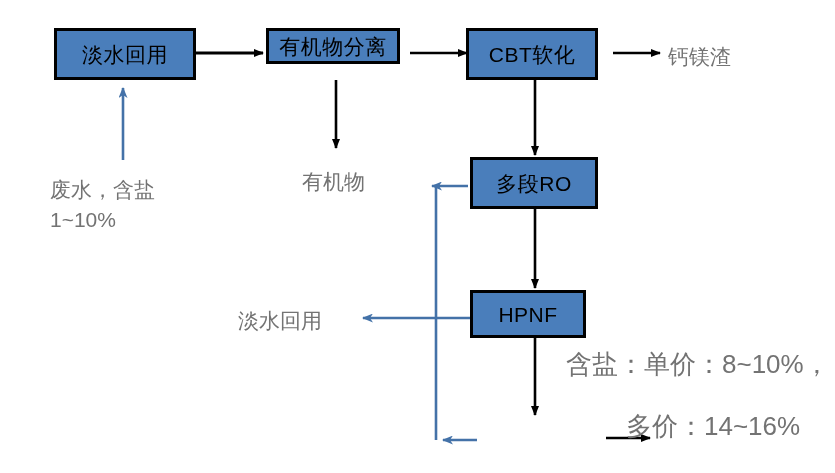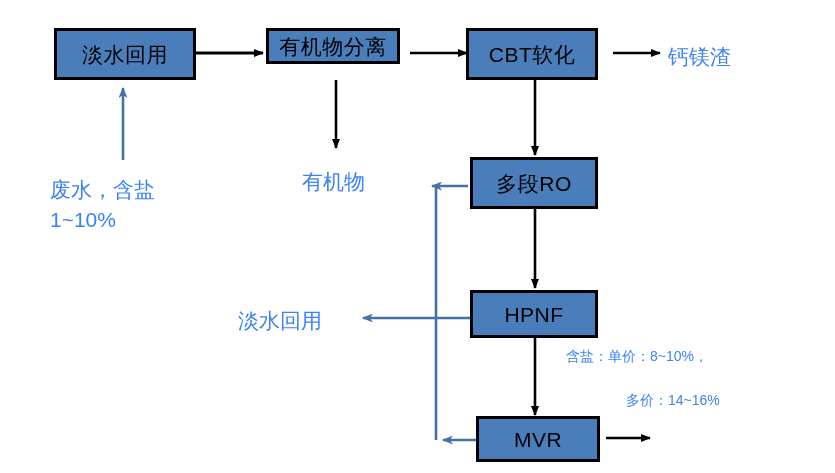--- a/index.html
+++ b/index.html
@@ -32,27 +32,27 @@
     align-items: center;
     justify-content: center;
     color: #000000;
     font-size: 21px;
     line-height: 1;
     letter-spacing: 0.5px;
     white-space: nowrap;
   }
   .label {
     position: absolute;
-    color: #3b82f6;
+    color: #737373;
     font-size: 21px;
     line-height: 1.45;
     white-space: nowrap;
   }
   .label.small {
-    font-size: 14px;
+    font-size: 26px;
   }
   .label.multi {
     white-space: normal;
   }
   .lbl-line { display: block; }
   .lbl-line.indent { text-indent: 60px; margin-top: 24px; }
 </style>
 </head>
 <body>
 
@@ -104,27 +104,24 @@
   </div>
 
   <div class="node" style="left:466px; top:28px; width:132px; height:52px;">
     <span>CBT软化</span>
   </div>
 
   <div class="node" style="left:470px; top:157px; width:128px; height:52px;">
     <span>多段RO</span>
   </div>
 
-  <div class="node" style="left:470px; top:290px; width:128px; height:48px;">
+  <div class="node" style="left:470px; top:290px; width:116px; height:48px;">
     <span>HPNF</span>
   </div>
 
-  <div class="node" style="left:476px; top:416px; width:124px; height:46px;">
-    <span>MVR</span>
-  </div>
 
   <div class="label" style="left:668px; top:42px;">
     <span>钙镁渣</span>
   </div>
 
   <div class="label" style="left:302px; top:167px;">
     <span>有机物</span>
   </div>
 
   <div class="label" style="left:238px; top:306px;">

